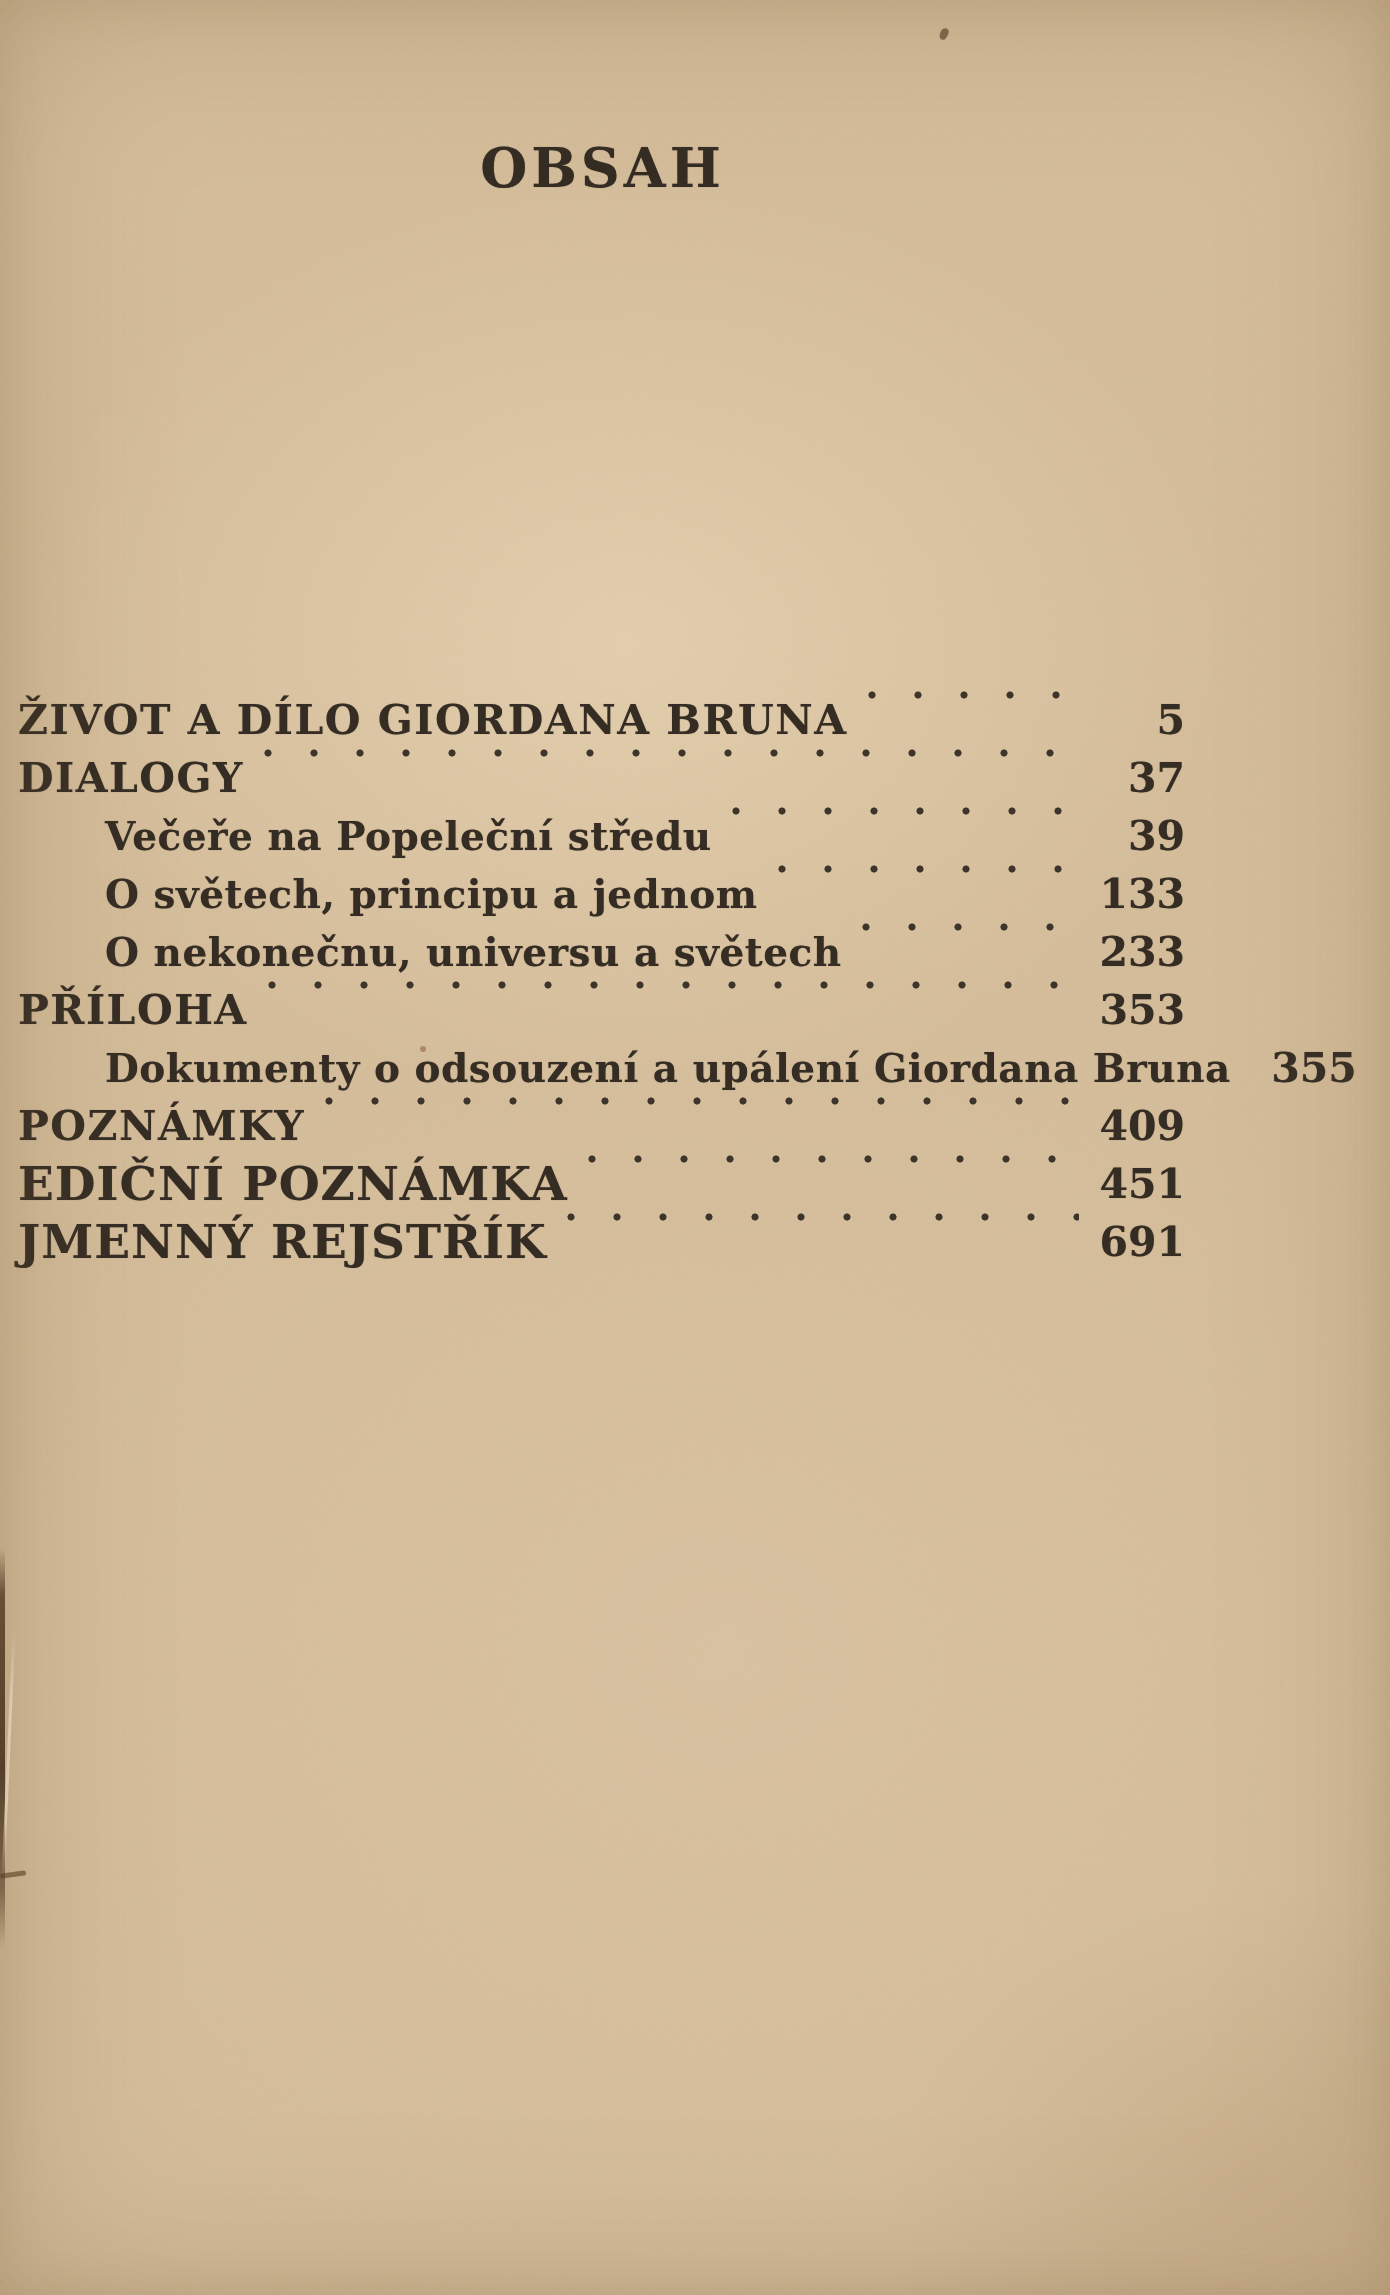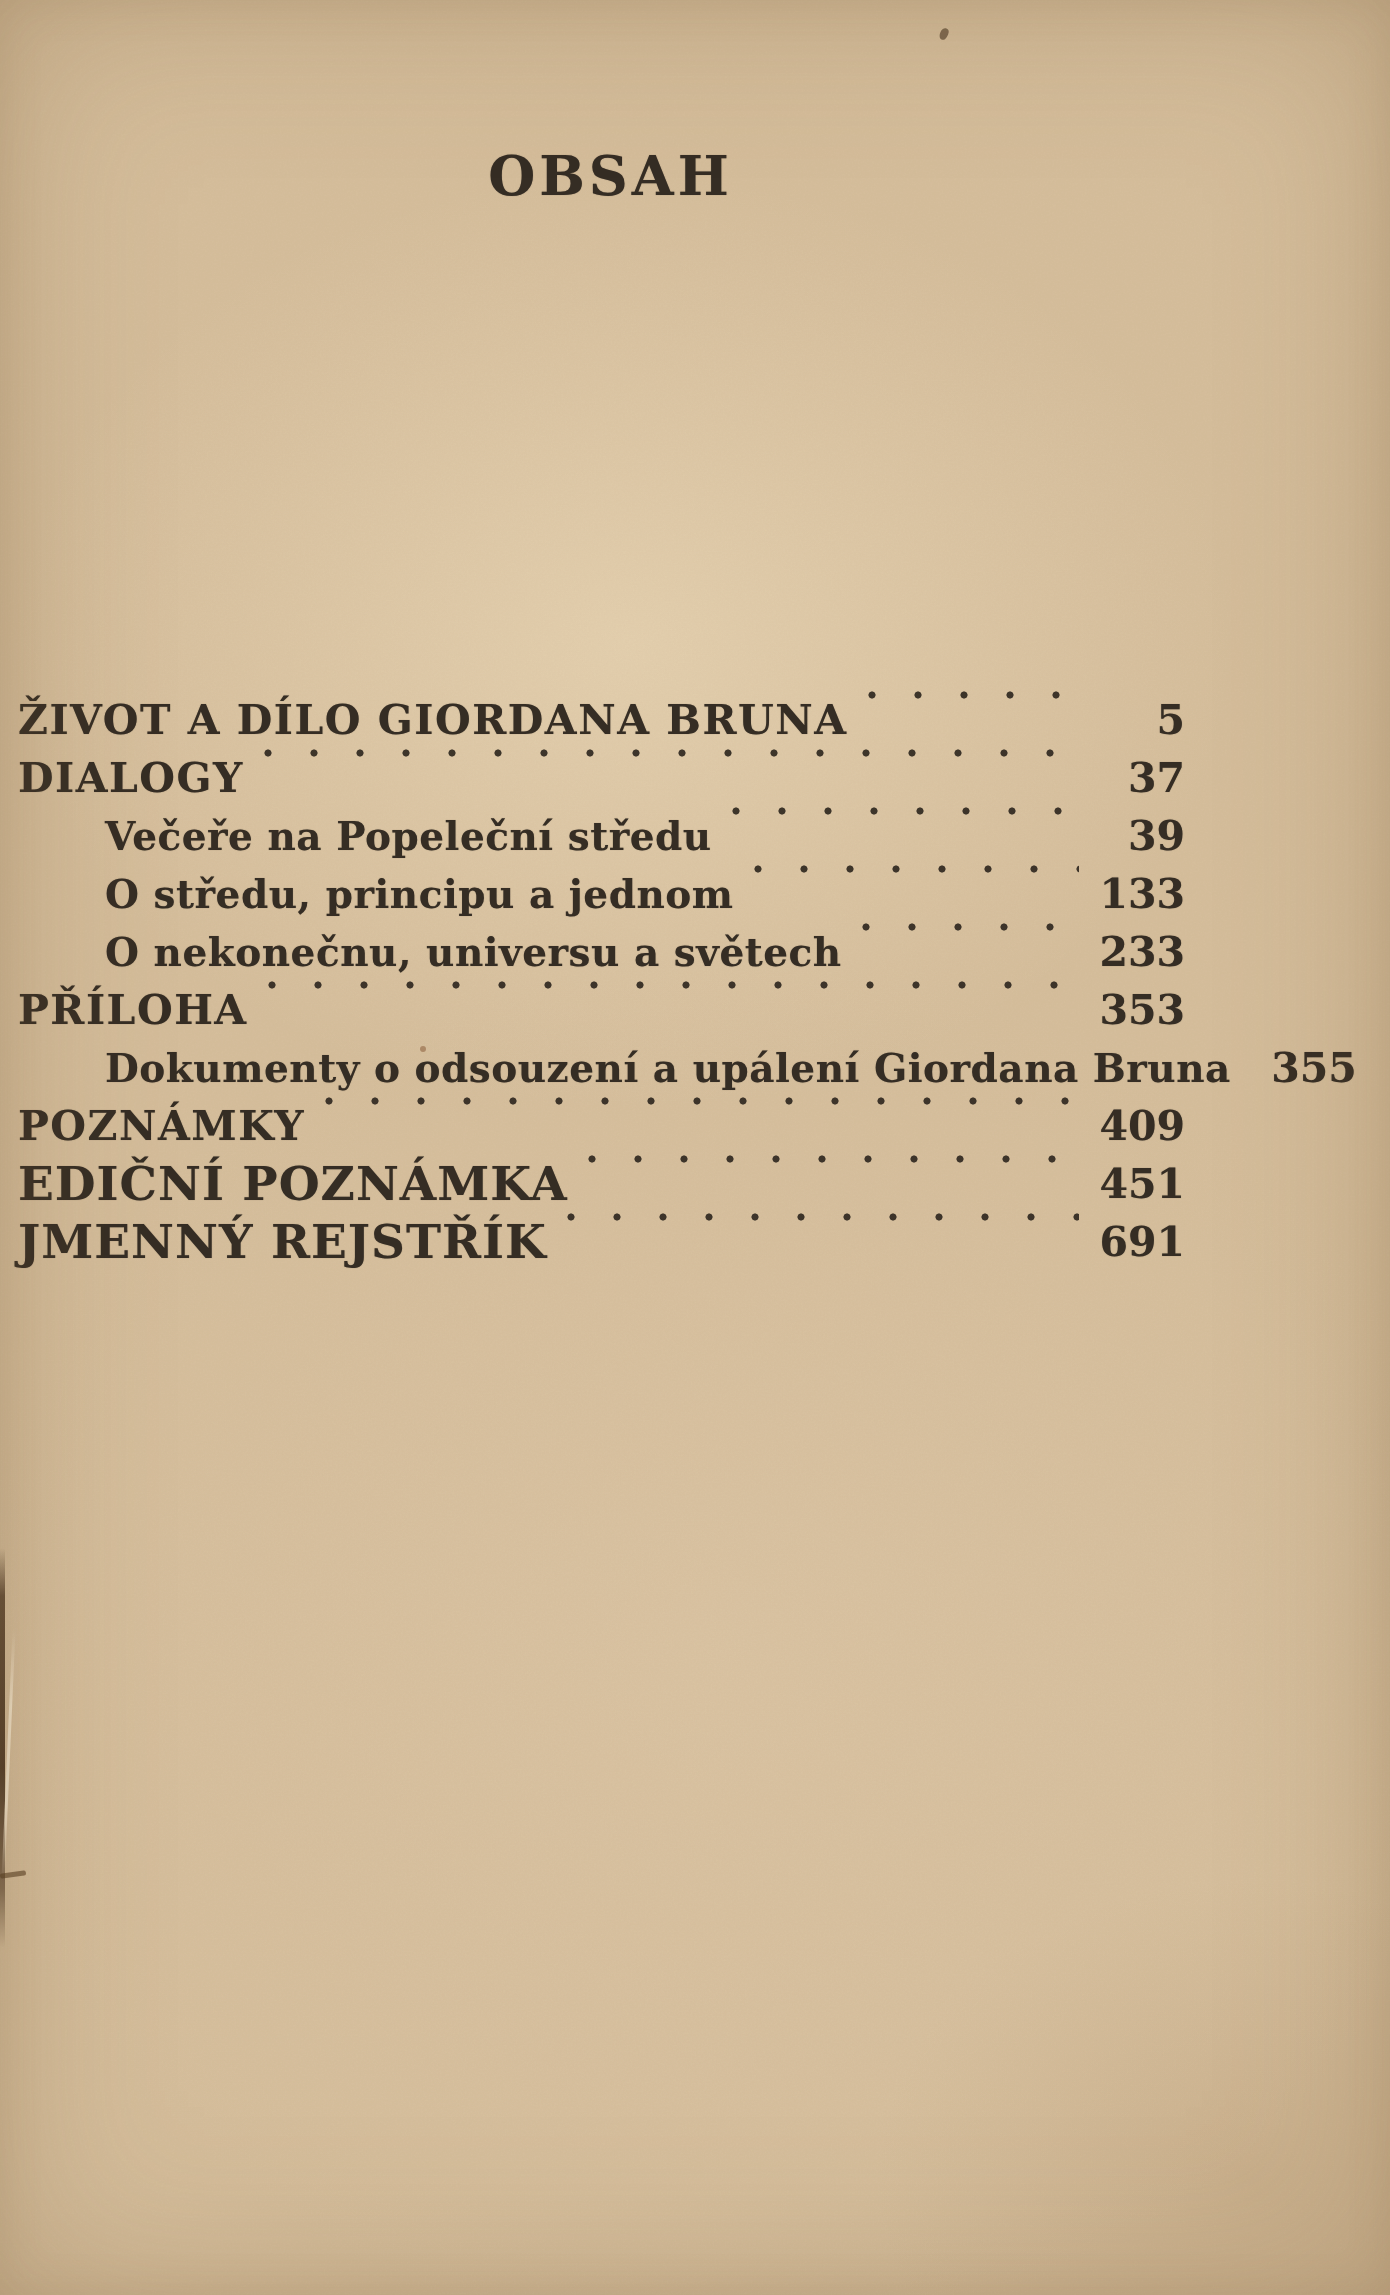--- a/index.html
+++ b/index.html
@@ -32,21 +32,21 @@
     position: absolute; inset: 0;
     width: 100%; height: 100%;
     mix-blend-mode: multiply;
     opacity: .9;
     pointer-events: none;
   }
 
   .doc-title {
     position: absolute;
     top: 136px; left: 20px; width: 1165px;
-    margin: 8px;
+    margin: 0;
     text-align: center;
     font-size: 54px;
     font-weight: 700;
     letter-spacing: 4px;
     color: var(--ink);
     text-shadow: 0 0 1px rgba(53,45,36,0.45);
   }
 
   .toc {
     position: absolute;
@@ -157,21 +157,21 @@
       <span class="pagenum">37</span>
     </div>
 
     <div class="row sub indent">
       <span class="label">Večeře na Popeleční středu</span>
       <span class="leader"></span>
       <span class="pagenum">39</span>
     </div>
 
     <div class="row sub indent">
-      <span class="label">O středu, principu a jednom</span>
+      <span class="label">O světech, principu a jednom</span>
       <span class="leader"></span>
       <span class="pagenum">133</span>
     </div>
 
     <div class="row sub indent">
       <span class="label">O nekonečnu, universu a světech</span>
       <span class="leader"></span>
       <span class="pagenum">233</span>
     </div>
 

